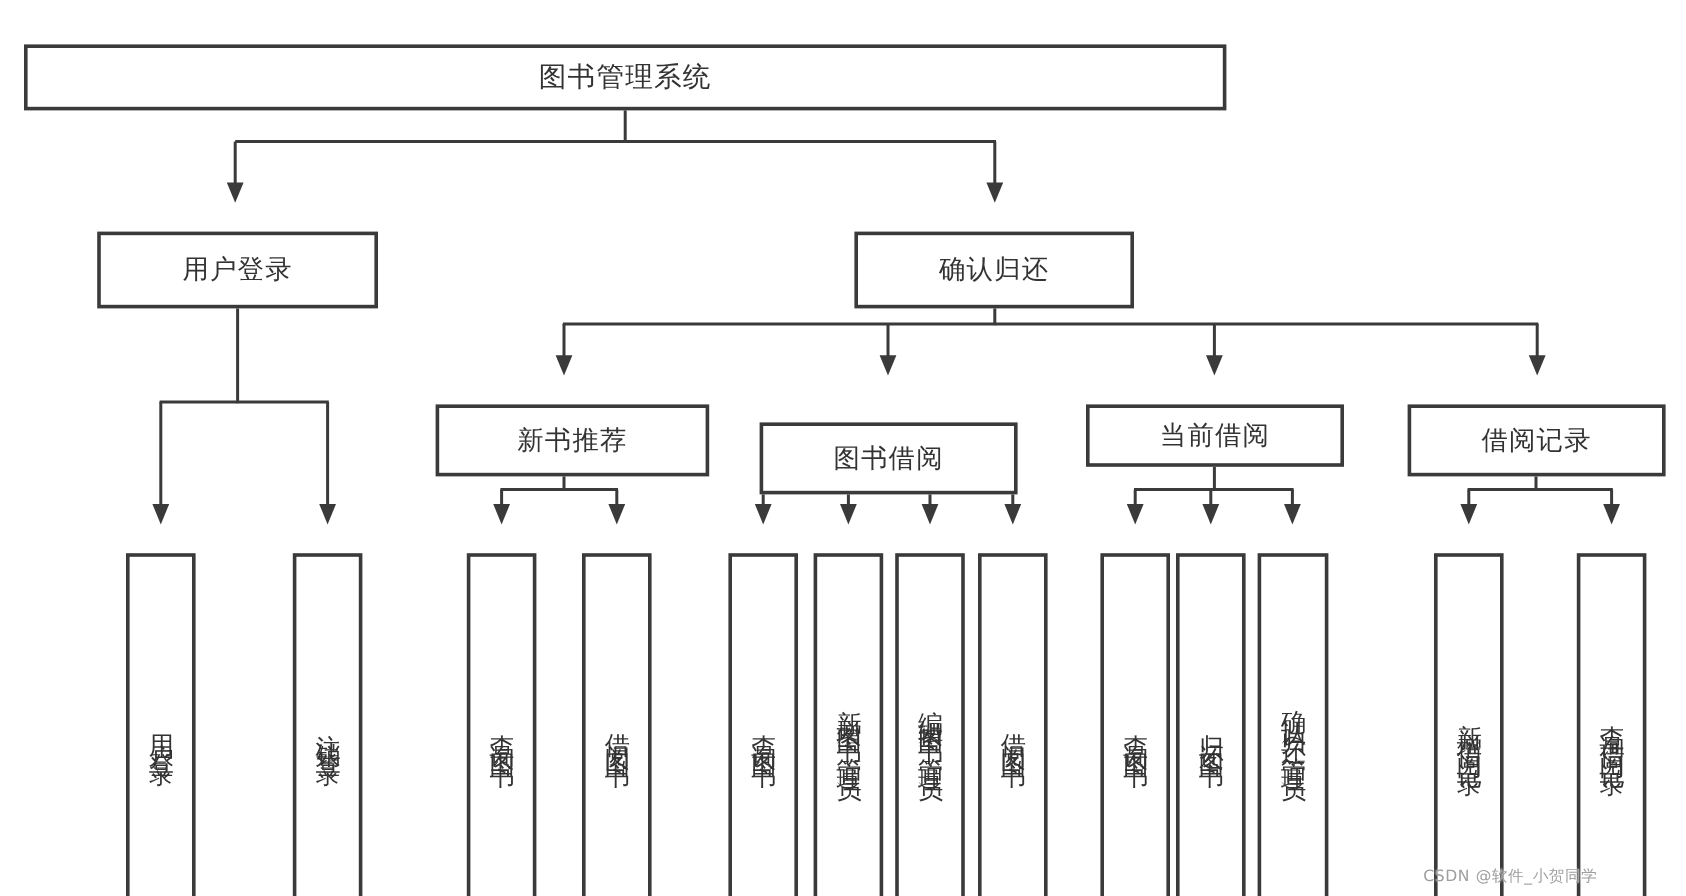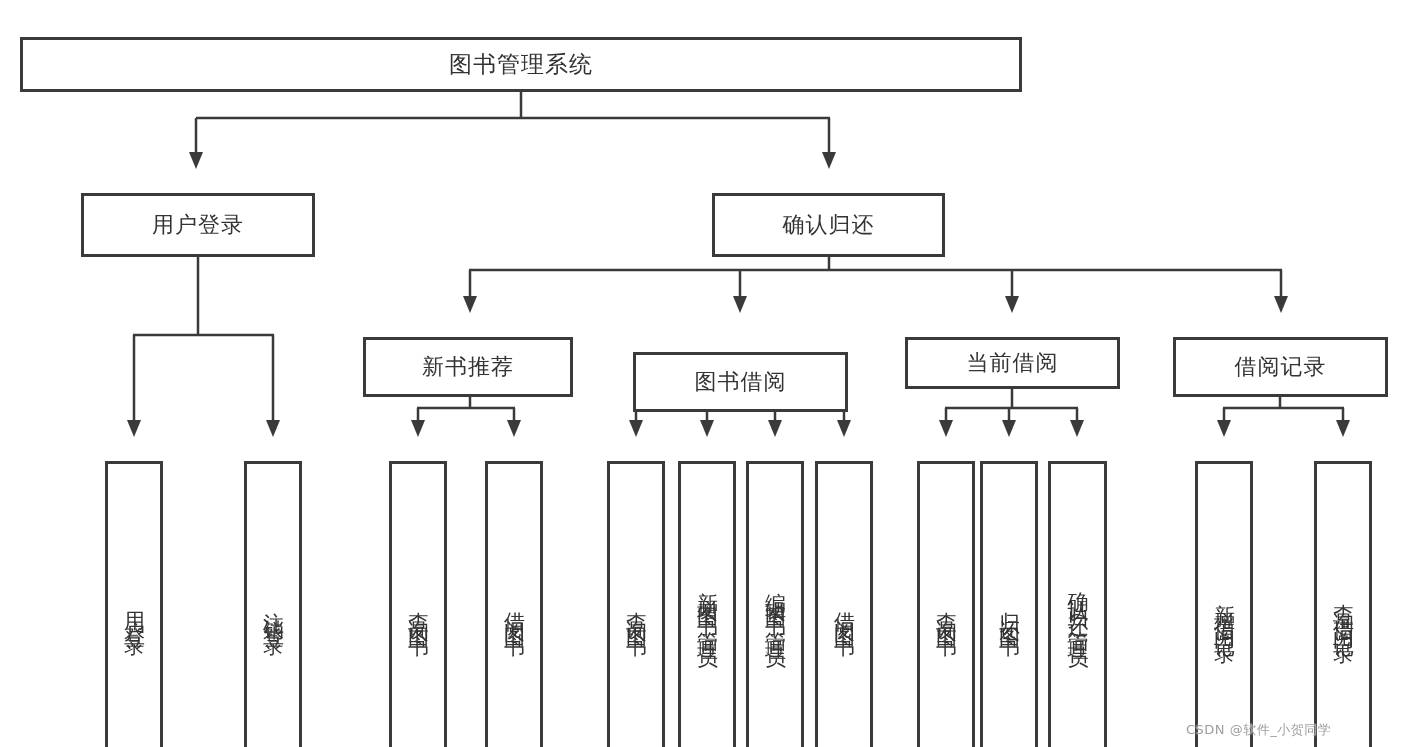--- a/index.html
+++ b/index.html
@@ -85,21 +85,21 @@
       <polygon points="1217,420 1231,420 1224,437"></polygon>
       <line x1="1343" y1="408" x2="1343" y2="422"></line>
       <polygon points="1336,420 1350,420 1343,437"></polygon>
     </svg>
 
   <div class="box h root" style="left:20px;top:13px;width:1002px;height:55px">图书管理系统</div>
 
   <div class="box h" style="left:81px;top:169px;width:234px;height:64px">用户登录</div>
   <div class="box h" style="left:712px;top:169px;width:233px;height:64px">确认归还</div>
 
-  <div class="box h" style="left:363px;top:313px;width:210px;height:60px">新书推荐</div>
+  <div class="box h" style="left:363px;top:313px;width:228px;height:60px">新书推荐</div>
   <div class="box h" style="left:633px;top:328px;width:215px;height:60px">图书借阅</div>
   <div class="box h" style="left:905px;top:313px;width:215px;height:52px">当前借阅</div>
   <div class="box h" style="left:1173px;top:313px;width:215px;height:60px">借阅记录</div>
 
   <div class="box v" style="left:105px;top:437px;width:58px;height:300px">用户登录</div>
   <div class="box v" style="left:244px;top:437px;width:58px;height:300px">注销登录</div>
 
   <div class="box v" style="left:389px;top:437px;width:58px;height:300px">查询图书</div>
   <div class="box v" style="left:485px;top:437px;width:58px;height:300px">借阅图书</div>
 

